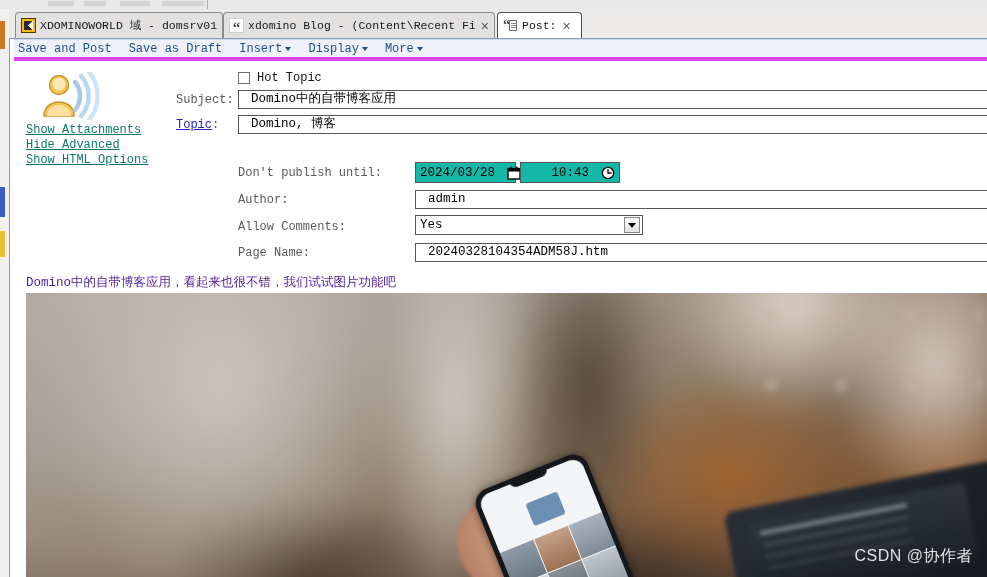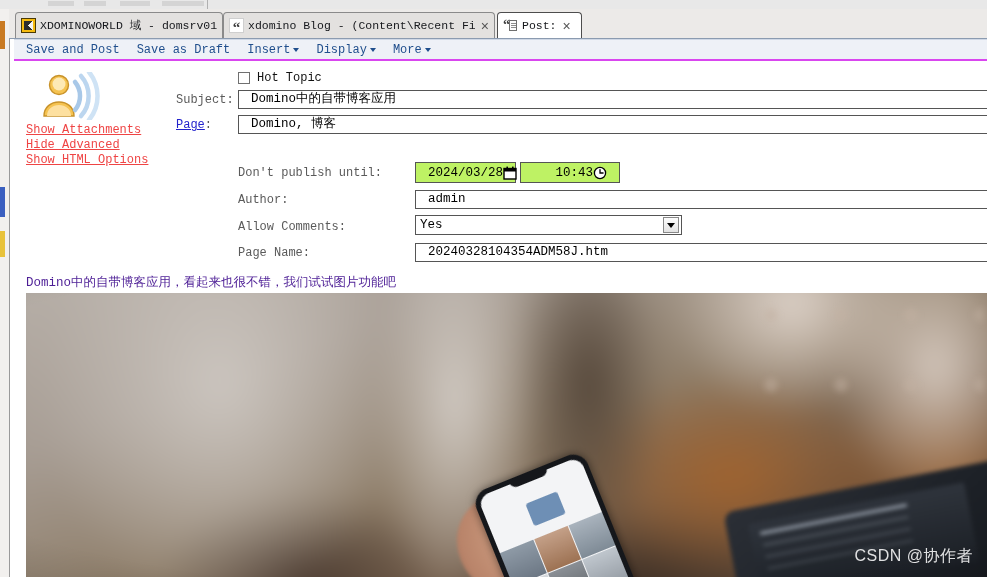--- a/index.html
+++ b/index.html
@@ -152,24 +152,24 @@
     cursor: pointer;
   }
 
   
   #toolbar {
     position: absolute;
     left: 14px; top: 39px;
     width: 973px; height: 22px;
     background: #eef1f7;
     border-top: 1px solid #cfd8e6;
-    border-bottom: 2px solid #d946ef;
+    border-bottom: 4px solid #d946ef;
     display: flex;
     align-items: center;
-    padding-left: 12px;
+    padding-left: 4px;
     box-sizing: border-box;
   }
   .tb-item {
     font-family: "Liberation Mono", monospace;
     font-size: 12px;
     color: #1f4e8c;
     margin-right: 17px;
     white-space: nowrap;
     cursor: pointer;
     display: flex;
@@ -206,21 +206,21 @@
   }
   .links {
     position: absolute;
     left: 12px; top: 61px;
     font-family: "Liberation Mono", monospace;
     font-size: 12px;
     line-height: 15px;
   }
   .links a {
     display: block;
-    color: #ef4444;
+    color: #0f766e;
     text-decoration: underline;
     white-space: nowrap;
     cursor: pointer;
   }
 
   
   #form { position: absolute; left: 0; top: 0; width: 973px; }
   .frow {
     position: absolute;
     display: flex;
@@ -265,28 +265,29 @@
   .chk-label {
     font-family: "Liberation Mono", monospace;
     font-size: 12px;
     color: #111;
     margin-left: 7px;
   }
 
   .datefield, .timefield {
     box-sizing: border-box;
     border: 1px solid #555;
-    background: #bef264;
+    background: #14b8a6;
     height: 21px;
     display: flex;
     align-items: center;
-    padding: 0 12px;
+    padding: 0 4px;
     font-family: "Liberation Mono", monospace;
     font-size: 12.5px;
     color: #000;
+    gap: 12px;
   }
   .datefield .val, .timefield .val { flex: 1 1 auto; }
   .pick-ico { flex: 0 0 auto; width: 14px; height: 14px; cursor: pointer; }
 
   .selectbox {
     box-sizing: border-box;
     border: 1px solid #555;
     background: #fff;
     height: 20px;
     display: flex;
@@ -542,21 +543,21 @@
       <span class="chk"></span>
       <span class="chk-label">Hot Topic</span>
     </div>
 
     <div class="frow" style="left:162px; top:31px;">
       <span class="flabel">Subject:</span>
     </div>
     <div class="txt wide" style="position:absolute; left:224px; top:28px; width:749px;">Domino中的自带博客应用</div>
 
     <div class="frow" style="left:162px; top:56px;">
-      <span class="flabel link"><u>Page</u><span style="color:#5a5a5a">:</span></span>
+      <span class="flabel link"><u>Topic</u><span style="color:#5a5a5a">:</span></span>
     </div>
     <div class="txt wide" style="position:absolute; left:224px; top:53px; width:749px;">Domino, 博客</div>
 
     <div class="frow" style="left:224px; top:104px;justify-content:center;">
       <span class="flabel">Don't publish until:</span>
     </div>
     <div class="datefield" style="position:absolute; left:401px; top:100px; width:101px;">
       <span class="val">2024/03/28</span>
       <svg class="pick-ico" viewBox="0 0 14 14">
         <rect x="1" y="2.5" width="12" height="10.5" fill="#fff" stroke="#000" stroke-width="1.4"></rect>
@@ -574,21 +575,21 @@
     </div>
 
     <div class="frow" style="left:224px; top:131px;">
       <span class="flabel">Author:</span>
     </div>
     <div class="txt wide" style="position:absolute; left:401px; top:128px; width:572px;">admin</div>
 
     <div class="frow" style="left:224px; top:158px;">
       <span class="flabel">Allow Comments:</span>
     </div>
-    <div class="selectbox" style="position:absolute; left:401px; top:153px; width:267px;gap:36px;">
+    <div class="selectbox" style="position:absolute; left:401px; top:153px; width:228px;gap:36px;">
       <span>Yes</span>
       <span class="sel-arrow">
           <i></i>
         </span>
     </div>
 
     <div class="frow" style="left:224px; top:184px;">
       <span class="flabel">Page Name:</span>
     </div>
     <div class="txt wide" style="position:absolute; left:401px; top:181px; width:572px;">20240328104354ADM58J.htm</div>

